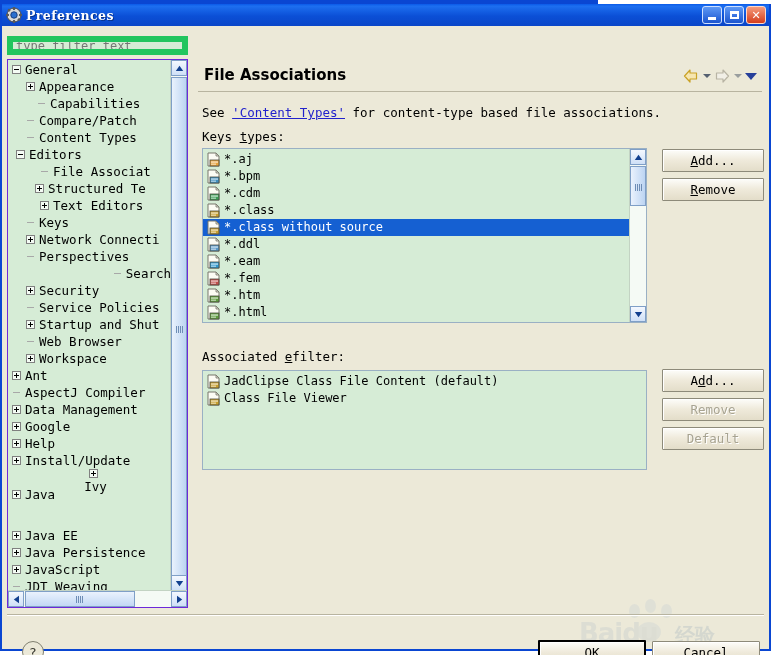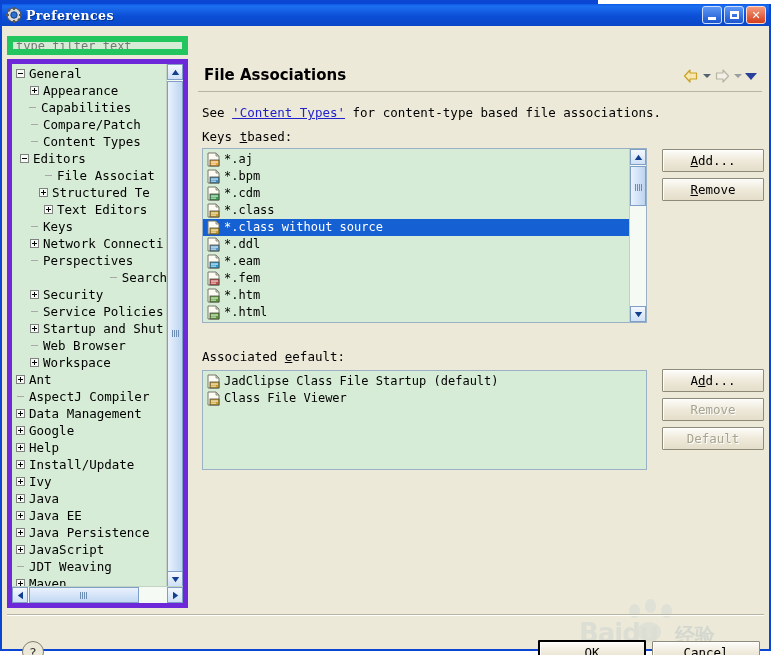--- a/index.html
+++ b/index.html
@@ -96,21 +96,21 @@
     font-size: 12px;
     padding: 1px 3px;
     outline: none;
   }
   #tree-wrap {
     position: absolute;
     top: 23px; left: 0;
     width: 181px;
     height: 549px;
     box-sizing: border-box;
-    border: 5px solid #6d28d9;
+    border: 1px solid #6d28d9;
     background: #d6ecd6;
     overflow: hidden;
   }
   #tree {
     position: absolute;
     left: 0; top: 0;
     right: 16px; bottom: 16px;
     overflow: hidden;
     padding-top: 1px;
   }
@@ -395,21 +395,21 @@
       <div id="tree-wrap">
         <div id="tree">
             <div class="tnode" style="padding-left: 4px;">
               <span class="tog"></span>
               <span>General</span>
             </div>
             <div class="tnode" style="padding-left: 18px;">
               <span class="tog plus"></span>
               <span>Appearance</span>
             </div>
-            <div class="tnode" style="padding-left: 16px;">
+            <div class="tnode" style="padding-left: 29px;">
               <span class="tdash"></span>
               <span>Capabilities</span>
             </div>
             <div class="tnode" style="padding-left: 18px;">
               <span class="tdash"></span>
               <span>Compare/Patch</span>
             </div>
             <div class="tnode" style="padding-left: 18px;">
               <span class="tdash"></span>
               <span>Content Types</span>
@@ -483,29 +483,29 @@
               <span>Google</span>
             </div>
             <div class="tnode" style="padding-left: 4px;">
               <span class="tog plus"></span>
               <span>Help</span>
             </div>
             <div class="tnode" style="padding-left: 4px;">
               <span class="tog plus"></span>
               <span>Install/Update</span>
             </div>
-            <div class="tnode" style="padding-left: 4px;">
+            <div class="tnode" style="padding-left: 12px; flex-direction: column;">
               <span class="tog plus"></span>
               <span>Ivy</span>
             </div>
             <div class="tnode" style="padding-left: 4px;">
               <span class="tog plus"></span>
               <span>Java</span>
             </div>
-            <div class="tnode" style="padding-left: 4px;">
+            <div class="tnode" style="padding-left: 4px; margin-top: 24px;">
               <span class="tog plus"></span>
               <span>Java EE</span>
             </div>
             <div class="tnode" style="padding-left: 4px;">
               <span class="tog plus"></span>
               <span>Java Persistence</span>
             </div>
             <div class="tnode" style="padding-left: 4px;">
               <span class="tog plus"></span>
               <span>JavaScript</span>
@@ -592,21 +592,21 @@
         </div>
       </div>
 
       <div id="title-sep"></div>
 
       <div id="desc">
         <span>See </span><span class="link">'Content Types'</span><span> for content-type based file associations.</span>
       </div>
 
       <div class="field-label" style="left:8px;top:93px;">
-        <span>Keys </span><span class="mn">t</span><span>based:</span>
+        <span>Keys </span><span class="mn">t</span><span>ypes:</span>
       </div>
 
       <div class="listbox" id="filetypes-list">
         <div class="list-inner" id="ft-items">
             <div class="lrow">
               <span class="ficon"><svg width="16" height="15" viewBox="0 0 16 15">
                   <path d="M2 1 L10 1 L13 4 L13 14 L2 14 Z" fill="#fcfcf4" stroke="#76766a" stroke-width="1"></path>
                   <path d="M10 1 L10 4 L13 4 Z" fill="#dcdcd0" stroke="#76766a" stroke-width="0.8"></path>
                   <rect x="4" y="8" width="9" height="6" fill="#e8a33d" stroke="#4a4a40" stroke-width="0.8"></rect>
                   <rect x="5" y="9.5" width="7" height="1.1" fill="#ffffff" opacity="0.85"></rect>
@@ -734,34 +734,34 @@
           <span class="mn">A</span>
           <span>dd...</span>
       </div>
       <div class="btn" id="ft-remove" style="left:468px;top:142px;">
         <span></span>
           <span class="mn">R</span>
           <span>emove</span>
       </div>
 
       <div class="field-label" style="left:8px;top:313px;">
-        <span>Associated </span><span class="mn">e</span><span>efault:</span>
+        <span>Associated </span><span class="mn">e</span><span>filter:</span>
       </div>
 
       <div class="listbox" id="editors-list">
         <div class="list-inner" id="ed-items">
             <div class="lrow">
               <span class="ficon"><svg width="16" height="15" viewBox="0 0 16 15">
                   <path d="M2 1 L10 1 L13 4 L13 14 L2 14 Z" fill="#fcfcf4" stroke="#76766a" stroke-width="1"></path>
                   <path d="M10 1 L10 4 L13 4 Z" fill="#dcdcd0" stroke="#76766a" stroke-width="0.8"></path>
                   <rect x="4" y="8" width="9" height="6" fill="#c8a030" stroke="#4a4a40" stroke-width="0.8"></rect>
                   <rect x="5" y="9.5" width="7" height="1.1" fill="#ffffff" opacity="0.85"></rect>
                   <rect x="5" y="11.6" width="5" height="1.1" fill="#ffffff" opacity="0.7"></rect>
                 </svg></span>
-              <span>JadClipse Class File Startup (default)</span>
+              <span>JadClipse Class File Content (default)</span>
             </div>
             <div class="lrow">
               <span class="ficon"><svg width="16" height="15" viewBox="0 0 16 15">
                   <path d="M2 1 L10 1 L13 4 L13 14 L2 14 Z" fill="#fcfcf4" stroke="#76766a" stroke-width="1"></path>
                   <path d="M10 1 L10 4 L13 4 Z" fill="#dcdcd0" stroke="#76766a" stroke-width="0.8"></path>
                   <rect x="4" y="8" width="9" height="6" fill="#c8a030" stroke="#4a4a40" stroke-width="0.8"></rect>
                   <rect x="5" y="9.5" width="7" height="1.1" fill="#ffffff" opacity="0.85"></rect>
                   <rect x="5" y="11.6" width="5" height="1.1" fill="#ffffff" opacity="0.7"></rect>
                 </svg></span>
               <span>Class File Viewer</span>

